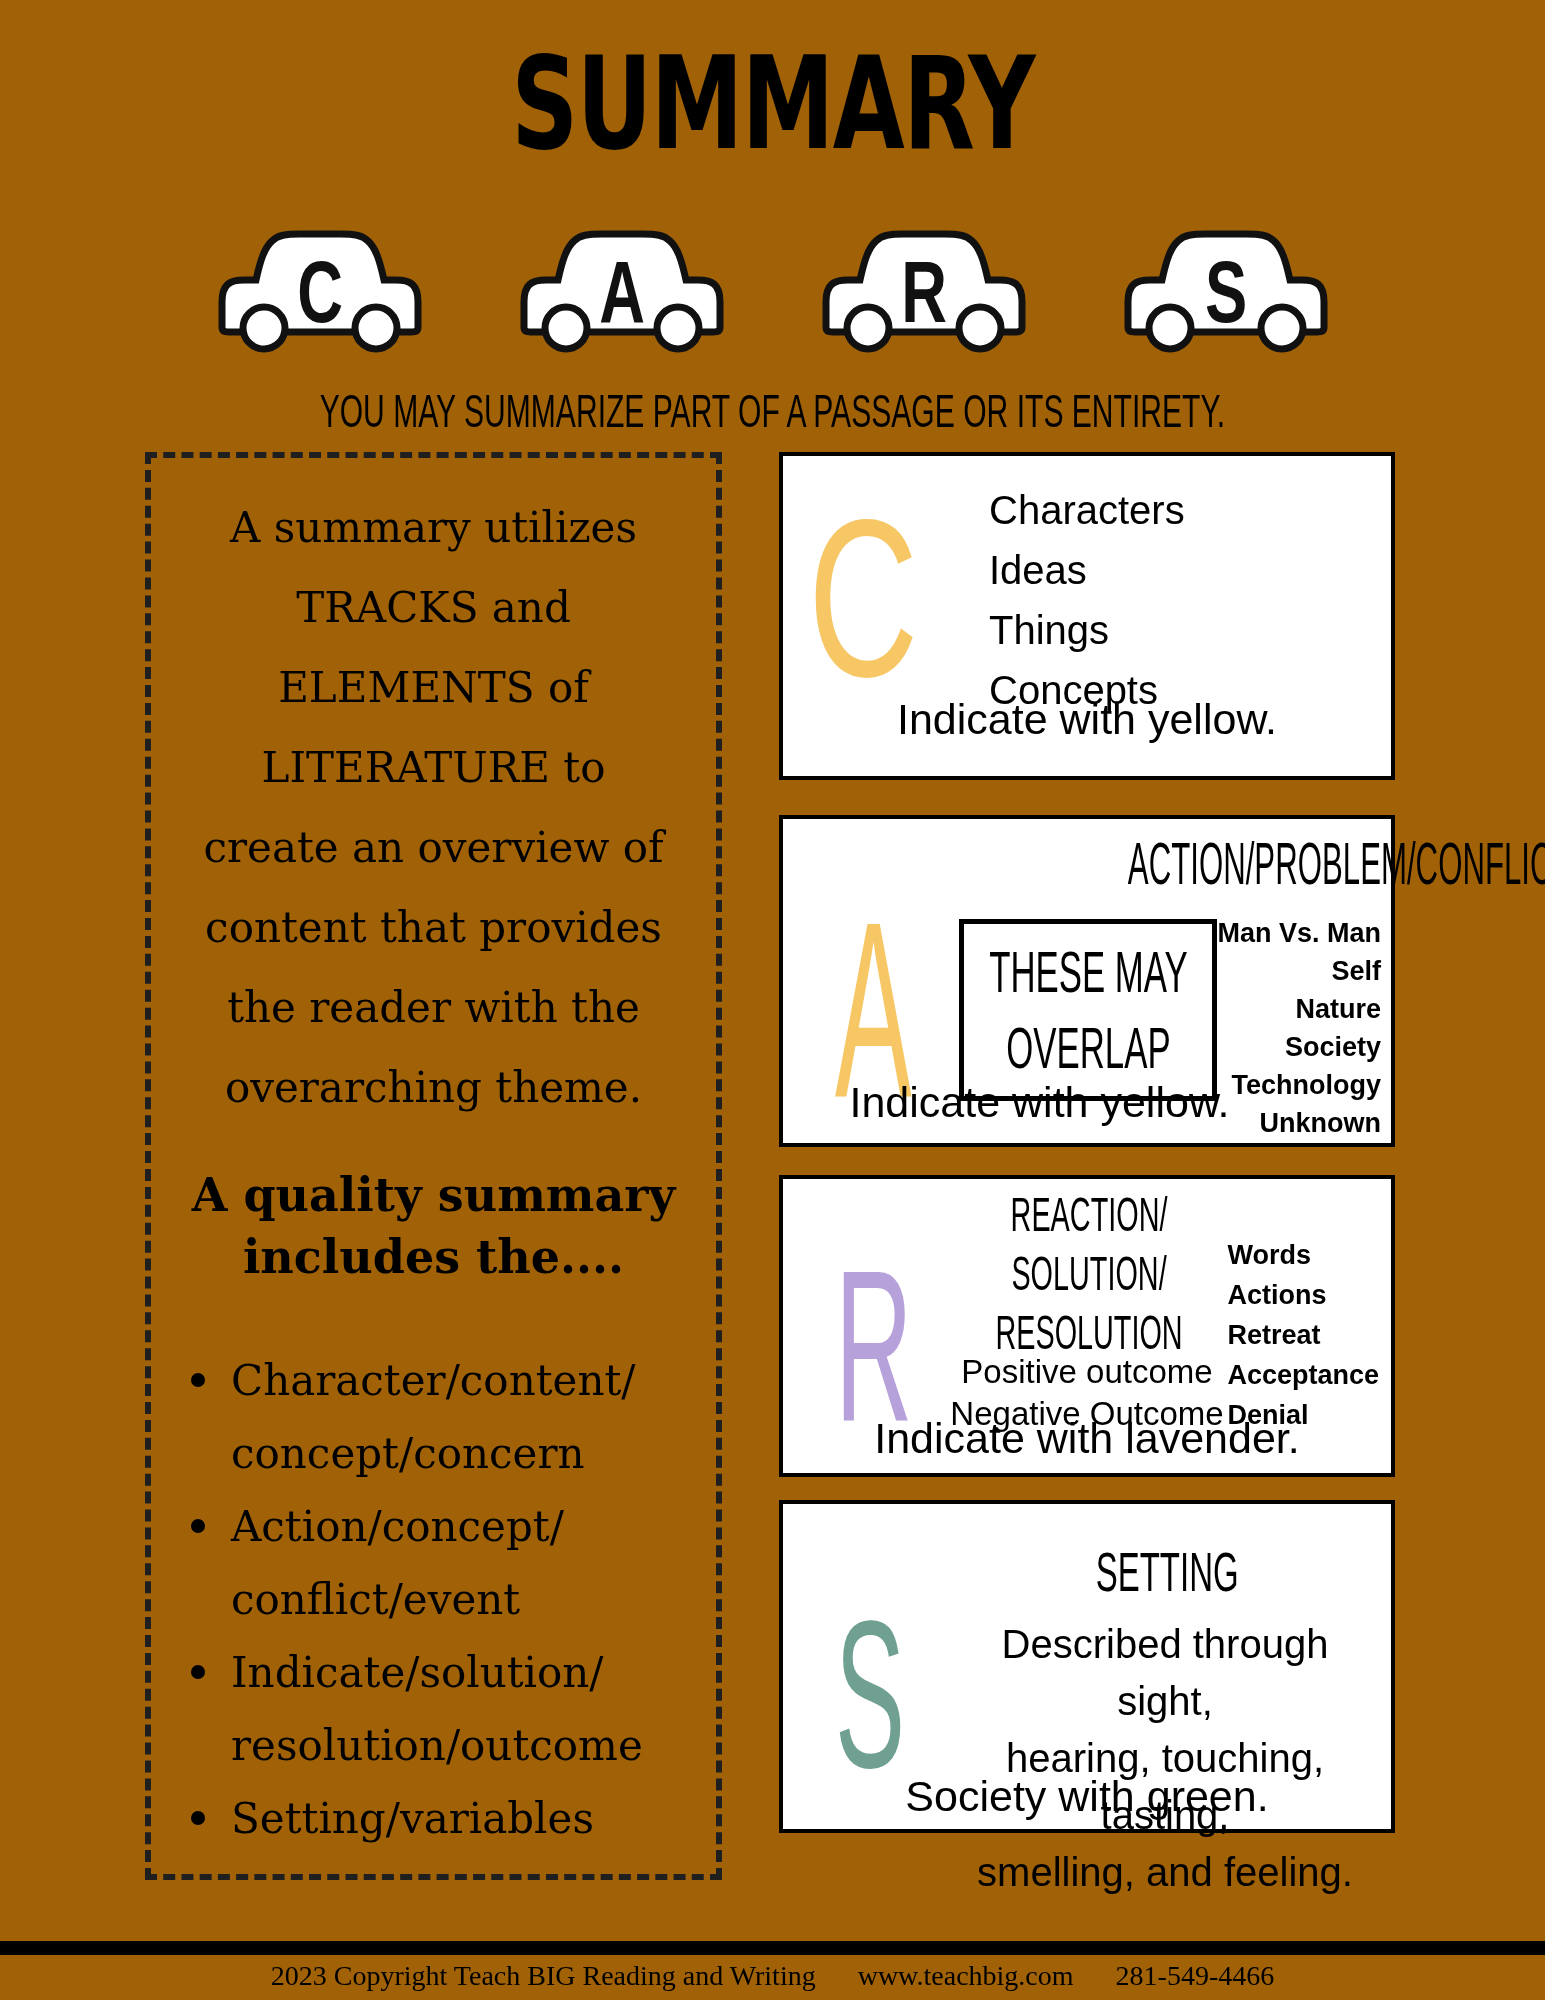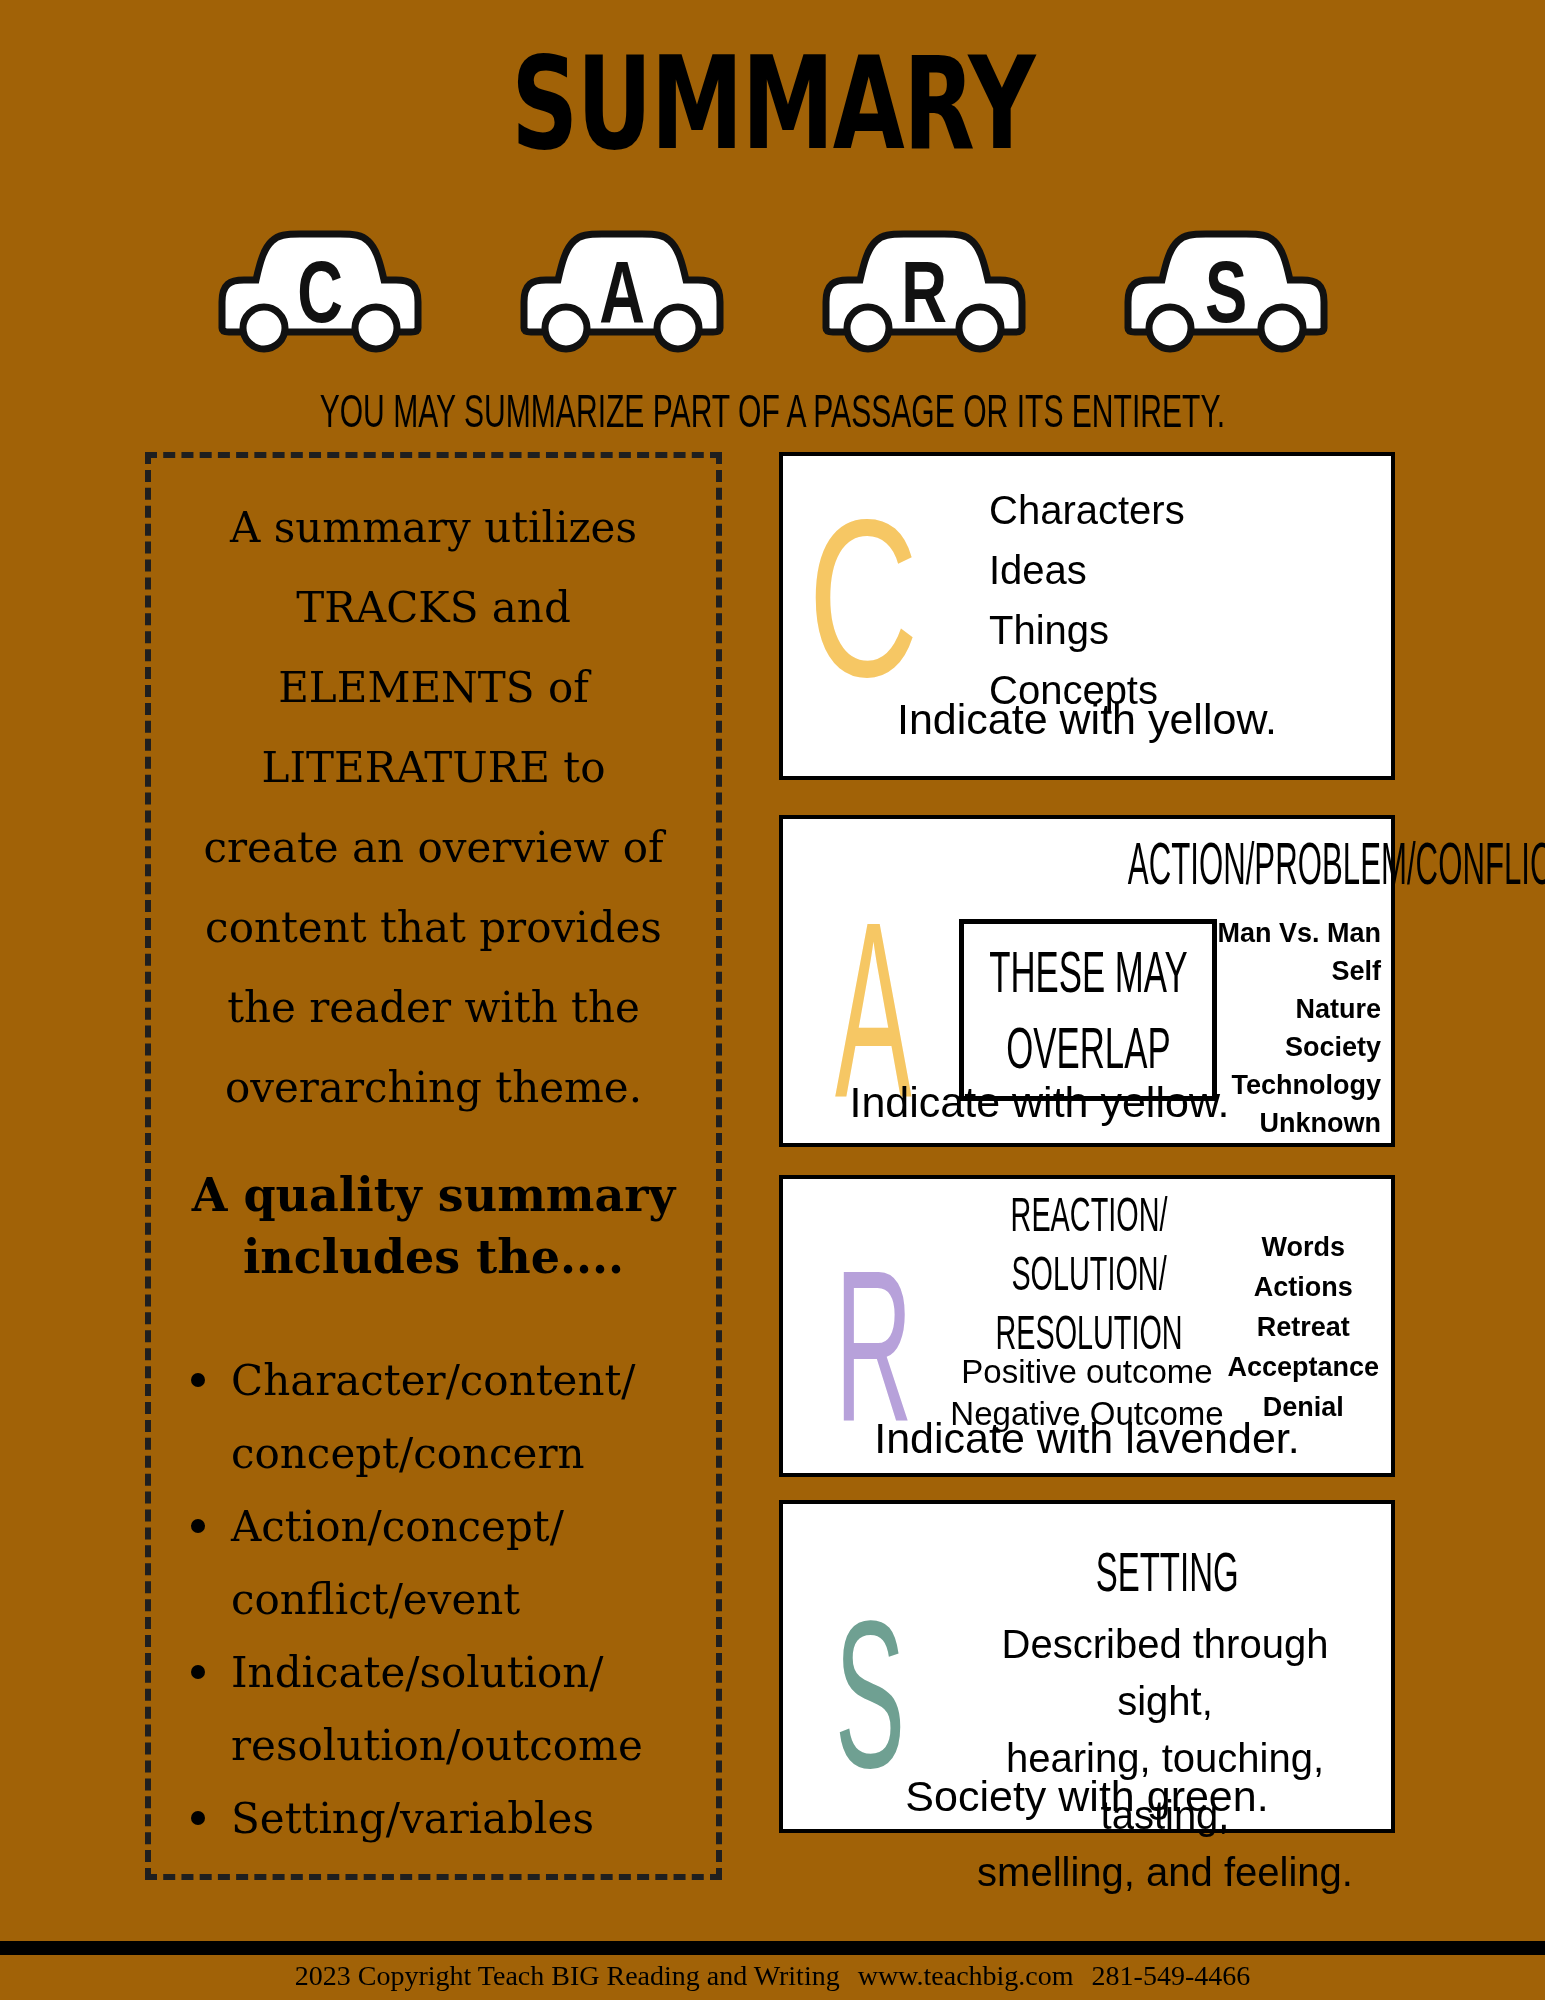--- a/index.html
+++ b/index.html
@@ -68,33 +68,33 @@
                  display:flex; align-items:center; justify-content:center; text-align:center; }
   .overlap-inner { font-size:58px; line-height:76px; transform:scaleX(0.60); }
   .a-list { position:absolute; right:10px; top:95px; text-align:right;
             font-weight:bold; font-size:27px; line-height:38px; }
 
   .r-header { position:absolute; top:6px; left:150px; right:150px; text-align:center;
               font-size:48px; line-height:59px; }
   .r-header-inner { transform:scaleX(0.60); }
   .r-outcomes { position:absolute; top:172px; left:130px; right:130px; text-align:center;
                 font-size:33px; line-height:42px; }
-  .r-list { position:absolute; right:12px; top:48px; text-align:center;
+  .r-list { position:absolute; right:12px; top:56px; text-align:left;
             font-weight:bold; font-size:27px; line-height:40px; }
 
   .s-header { position:absolute; top:38px; left:170px; right:10px; text-align:center;
               font-size:55px; line-height:60px; }
   .s-header-inner { transform:scaleX(0.60); }
   .s-lines { position:absolute; top:112px; left:168px; right:12px; text-align:center;
              font-size:40px; line-height:57px; }
 
   
   .footer-bar { position:absolute; left:0; right:0; top:1941px; height:14px; background:#000; }
   .footer-text { position:absolute; top:1960px; left:0; right:0;
-                 display:flex; justify-content:center; gap:18px;
+                 display:flex; justify-content:center; gap:42px;
                  font-family:"Liberation Serif", serif; font-size:28px; }
 </style>
 </head>
 <body>
 
 <div class="page">
 
   <div class="title-wrap">
     <span class="title-text">SUMMARY</span>
   </div>

